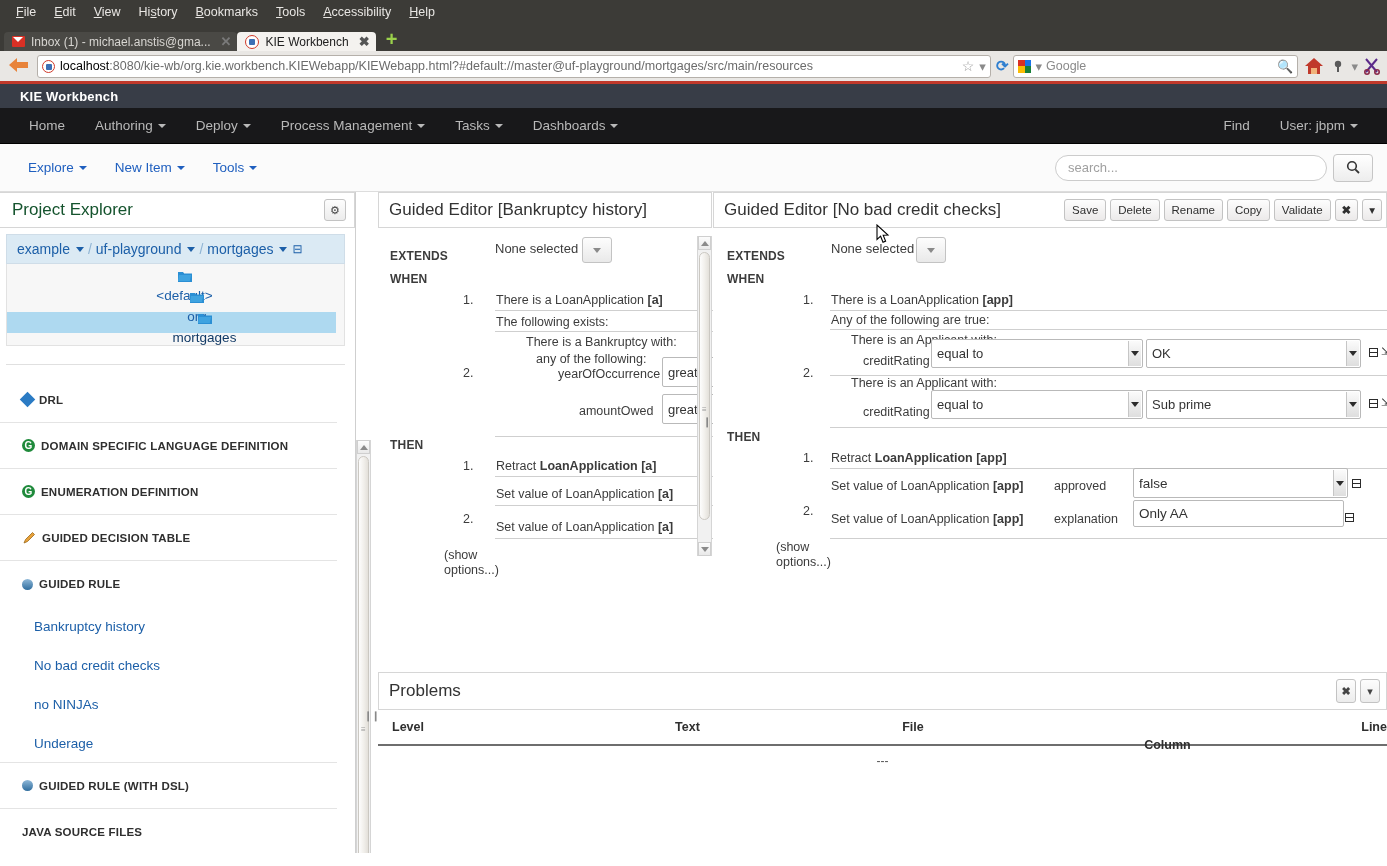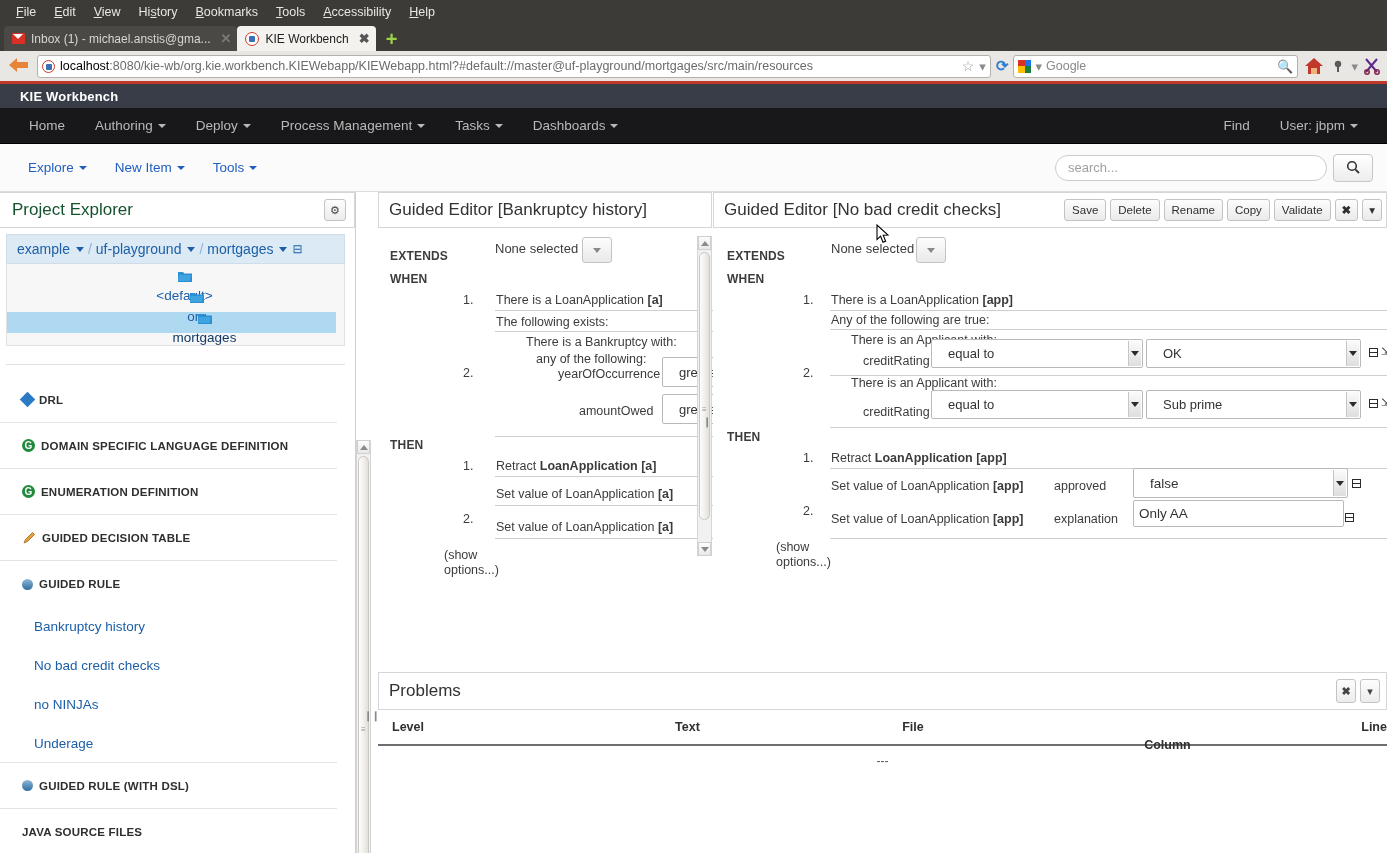--- a/index.html
+++ b/index.html
@@ -22,21 +22,21 @@
     color: #e8e6e3; font-size: 12.5px; padding: 2px 8px; cursor: default;
     white-space: nowrap;
   }
   .menubar .mi u { text-decoration: underline; }
 
   .tabstrip {
     height: 27px; background: #3c3b37;
     display: flex; align-items: flex-end; padding-left: 4px;
   }
   .btab {
-    height: 25px; display: flex; align-items: center;
+    height: 19px; display: flex; align-items: center;
     padding: 0 6px 0 8px; gap: 6px;
     border-radius: 4px 4px 0 0; font-size: 12px;
     max-width: 240px;
   }
   .btab.inactive { background: #4a4945; color: #d8d6d2; }
   .btab.active { background: #f4f2ef; color: #202020; }
   .btab .tlabel {
     overflow: hidden; text-overflow: ellipsis; white-space: nowrap;
     max-width: 180px;
   }
@@ -301,21 +301,21 @@
   .rule-text {
     position: absolute; font-size: 12.5px; color: #3c3c3c; white-space: nowrap;
   }
   .rule-text b { font-weight: bold; }
   .rule-line {
     position: absolute; border-bottom: 1px solid #cfcfcf;
   }
   .plain-sel {
     position: absolute; border: 1px solid #b9b9b9; border-radius: 2px;
     background: #fff; display: flex; align-items: center;
-    padding-left: 16px; font-size: 13px; color: #333; overflow: hidden;
+    padding-left: 5px; font-size: 13px; color: #333; overflow: hidden;
   }
   .plain-sel .arrowbox {
     position: absolute; right: 1px; top: 1px; bottom: 1px; width: 13px;
     background: linear-gradient(#fbfbfb,#dedede); border-left: 1px solid #c6c6c6;
     display: flex; align-items: center; justify-content: center;
   }
   .plain-txt {
     position: absolute; border: 1px solid #b9b9b9; border-radius: 2px;
     background: #fff; display: flex; align-items: center;
     padding-left: 5px; font-size: 13px; color: #333; overflow: hidden;

